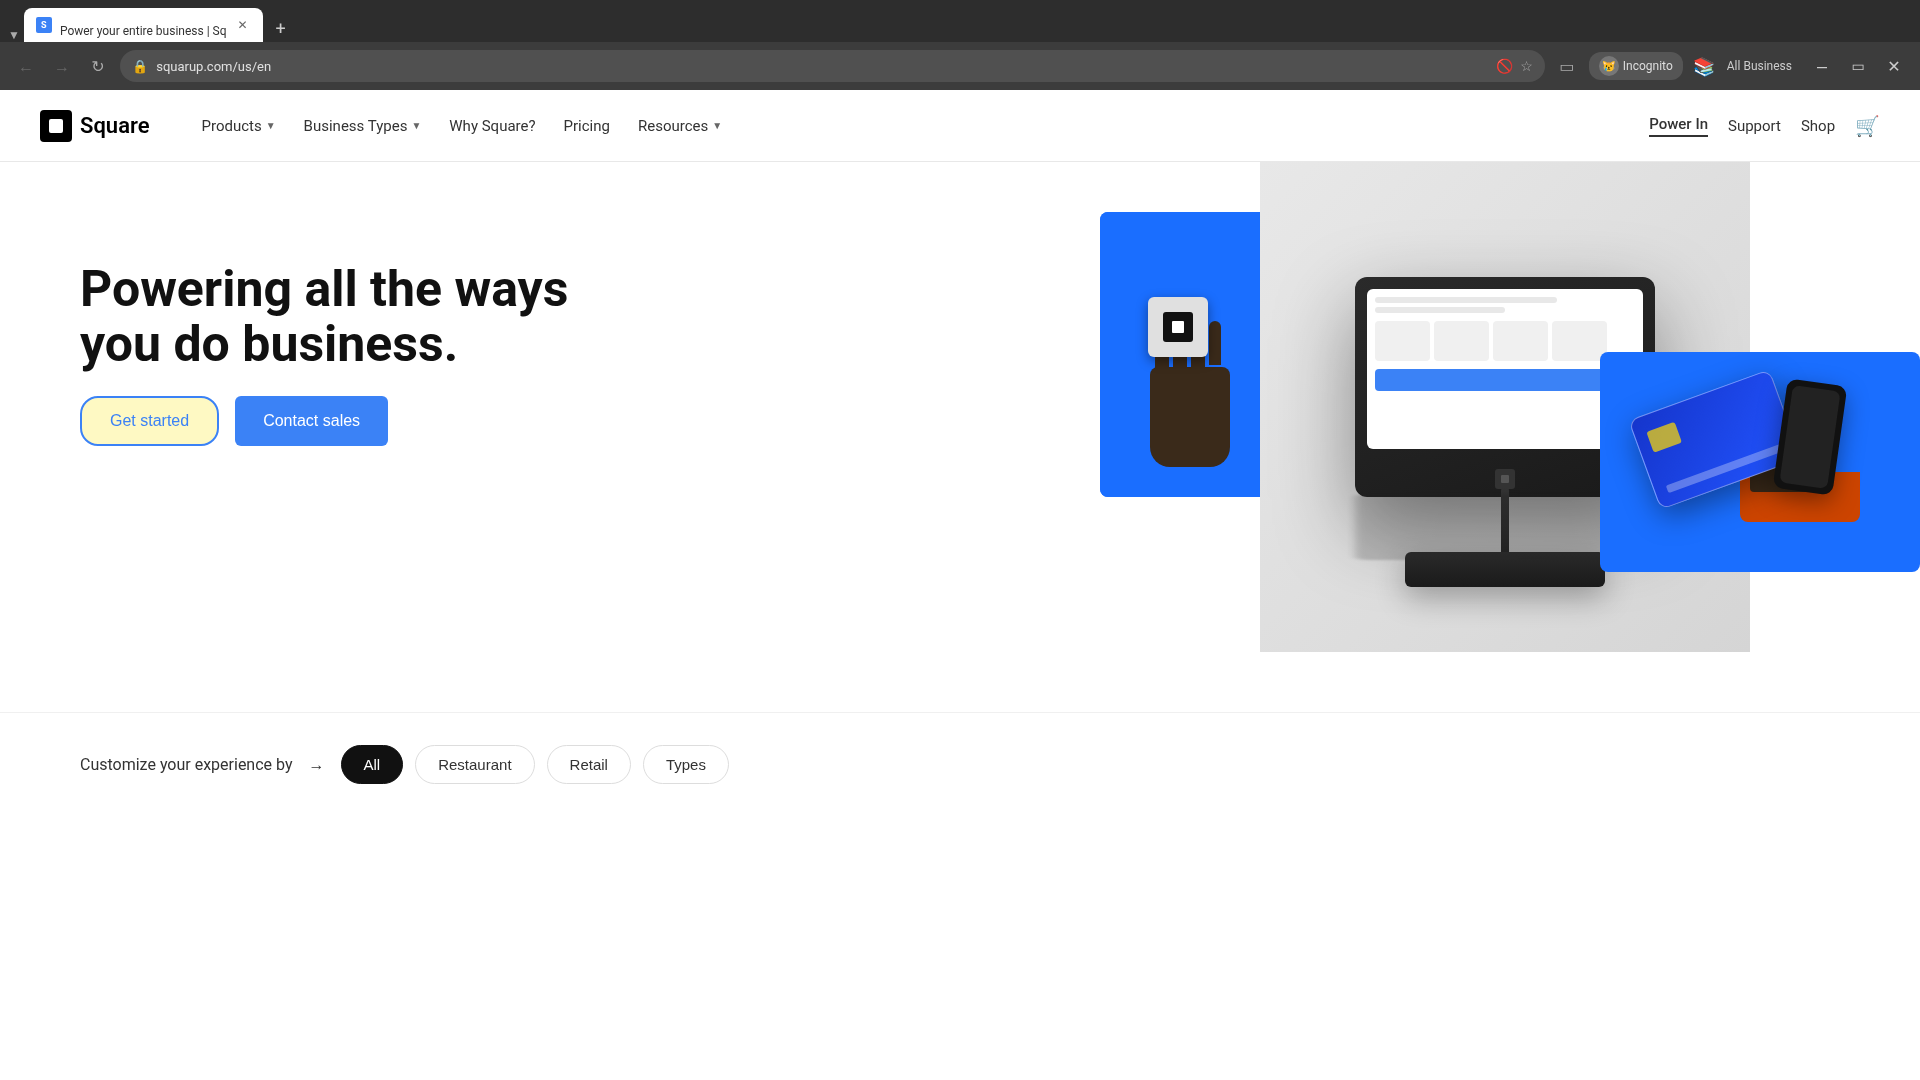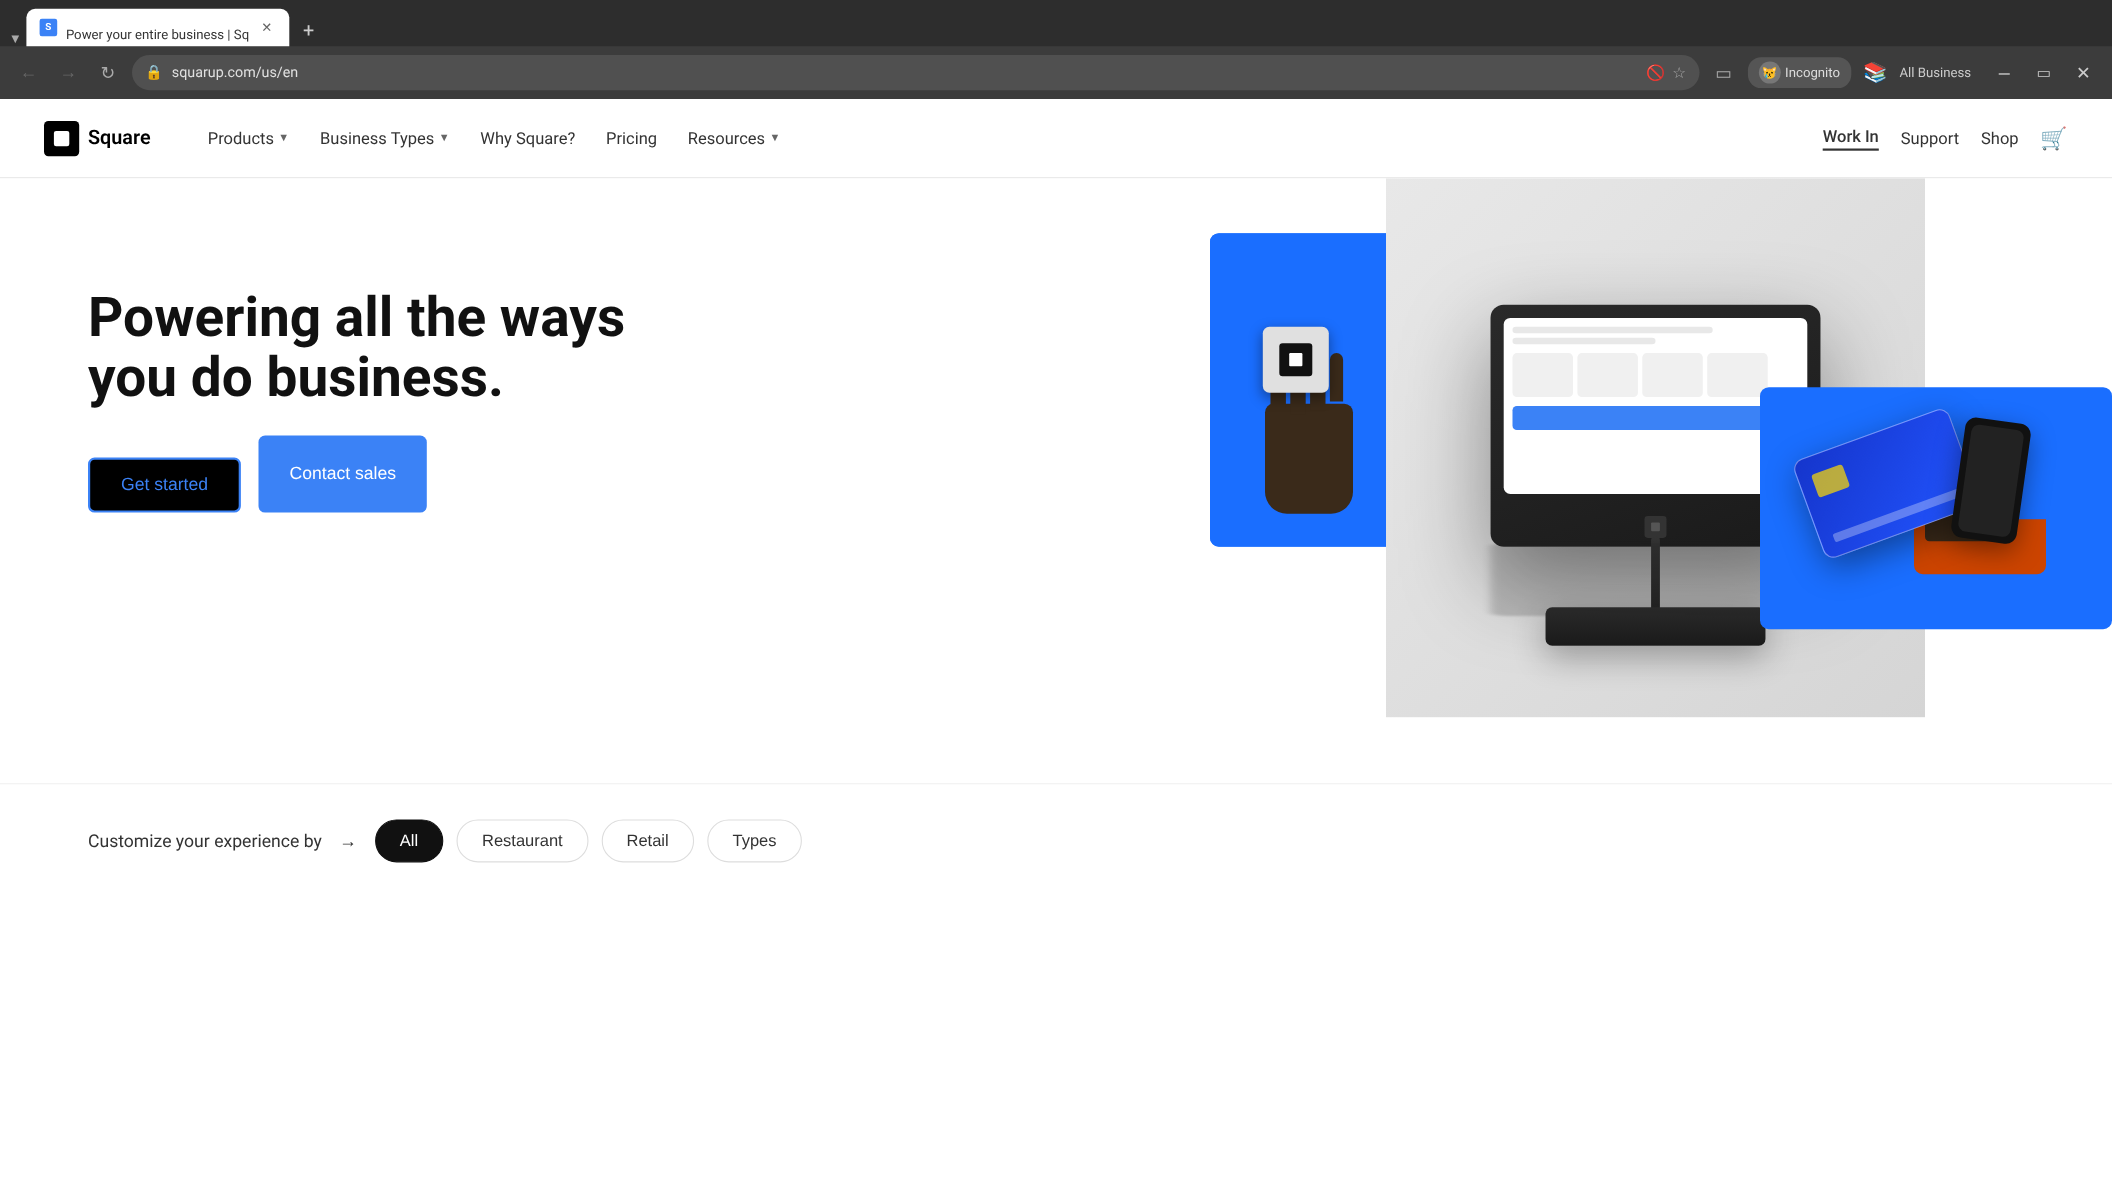--- a/index.html
+++ b/index.html
@@ -157,21 +157,21 @@
       align-items: center;
       justify-content: center;
     }
     .logo-inner {
       width: 14px;
       height: 14px;
       background: #fff;
       border-radius: 2px;
     }
     .logo-text {
-      font-size: 18px;
+      font-size: 22px;
       font-weight: 600;
       color: #000;
     }
     .nav-links {
       display: flex;
       align-items: center;
       gap: 4px;
       flex: 1;
     }
     .nav-item {
@@ -242,27 +242,26 @@
       margin-bottom: 36px;
       max-width: 440px;
     }
     .hero-buttons {
       display: flex;
       gap: 16px;
     }
     .btn-outline {
       padding: 14px 28px;
       border: 2px solid #3b82f6;
-      background: #000000;
+      background: #fef9c3;
       color: #3b82f6;
-      border-radius: 6px;
+      border-radius: 18px;
       font-size: 16px;
       font-weight: 500;
       cursor: pointer;
-      margin-top: 20px;
     }
     .btn-solid {
       padding: 14px 28px;
       background: #3b82f6;
       color: #fff;
       border: none;
       border-radius: 6px;
       font-size: 16px;
       font-weight: 500;
       cursor: pointer;
@@ -406,21 +405,21 @@
       <div class="nav-item">
         <span>Pricing</span>
       </div>
       <div class="nav-item">
         <span>Resources</span>
         <span class="nav-chevron">▼</span>
       </div>
     </div>
 
     <div class="nav-right">
-      <span class="nav-sign-in">Work In</span>
+      <span class="nav-sign-in">Power In</span>
       <span class="nav-support">Support</span>
       <span class="nav-shop">Shop</span>
       <span class="nav-cart">🛒</span>
     </div>
   </nav>
 
   <section class="hero">
     <div class="hero-content">
       <h1 class="hero-title">Powering all the ways you do business.</h1>
       <div class="hero-buttons">

